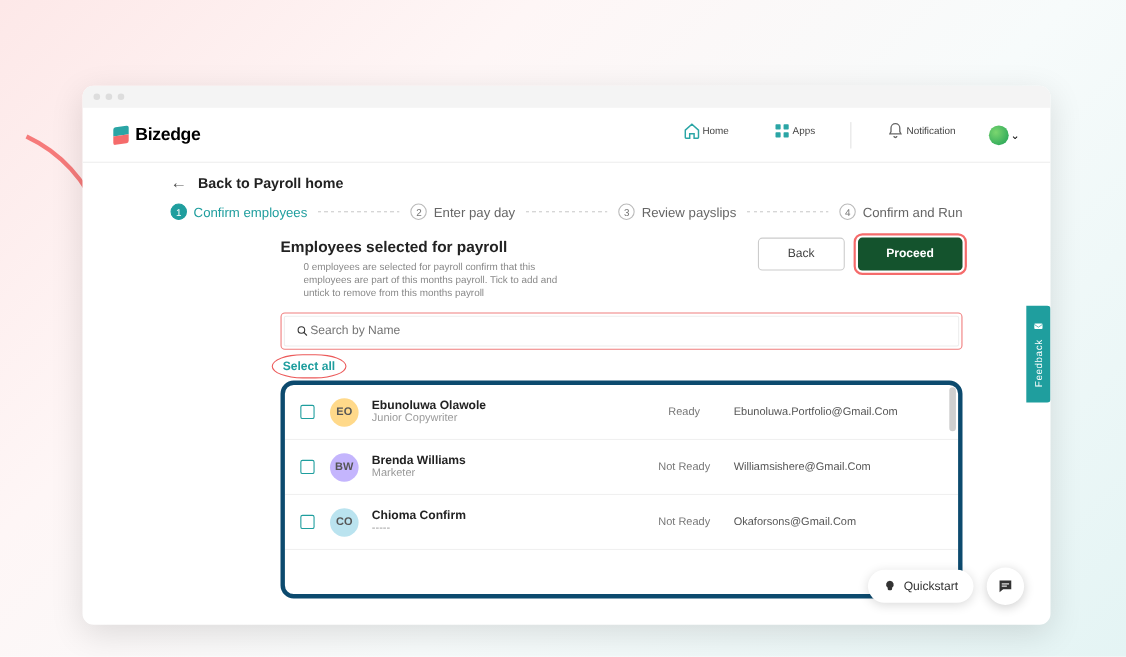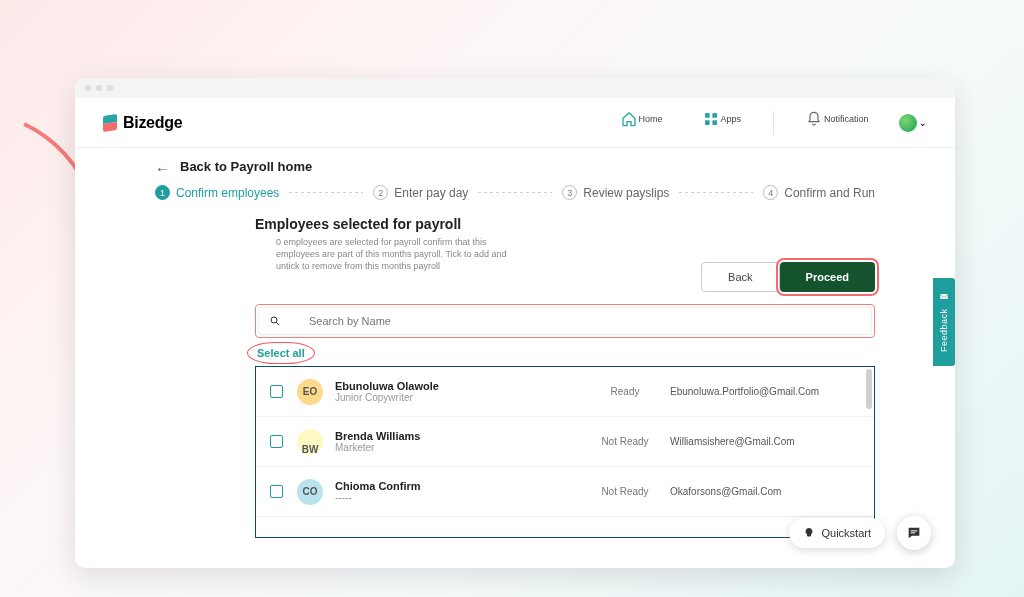--- a/index.html
+++ b/index.html
@@ -61,52 +61,52 @@
   .step.active .num { background:#1f9e9e; border-color:#1f9e9e; color:#fff; }
   .step.active .label { color:#1f9e9e; font-weight: 500; }
   .step-line { flex:1; height:1px; background: repeating-linear-gradient(to right, #ccc 0 3px, transparent 3px 6px); margin: 0 10px; }
 
   .main-area { padding-left: 100px; padding-right: 0; }
 
   .title-row { display:flex; align-items:flex-start; gap: 20px; margin-bottom: 12px; }
   .title-block { flex:1; max-width: 260px;}
   .title-block h2 { font-size: 14px; font-weight: 700; color: #222; margin-bottom: 4px;}
   .title-block p { font-size: 9px; color: #888; line-height: 1.35; margin-left: 21px;}
-  .btns { display:flex; margin-left: auto; margin-top: 46px;}
+  .btns { display:flex; gap: 12px; margin-left: auto;}
   .btn { height: 30px; padding: 0 26px; font-size: 11px; border-radius: 4px; display:flex; align-items:center; justify-content:center; cursor:pointer;}
   .btn-back { background:#fff; border:1px solid #ccc; color:#444;}
   .btn-proceed { background:#14532d; color:#fff; border:none; font-weight:700; outline: 2px solid #f56b6b; outline-offset: 2px;}
 
   .search-wrap {
     border: 1px solid #f07e7e; border-radius: 4px; padding: 2px; margin-bottom: 8px;
   }
   .search-inner {
     height: 28px; border: 1px solid #eee; border-radius: 2px;
-    display:flex; align-items:center; padding: 0 10px; gap: 28px;
+    display:flex; align-items:center; padding: 0 10px; gap: 1px;
   }
   .search-inner input { border:none; outline:none; flex:1; font-size: 11px; color:#888;}
   .search-inner svg { width: 12px; height:12px; }
 
   .select-all-wrap { margin-bottom: 6px; display:flex; }
   .select-all-label { color:#1f9e9e; font-size:11px; font-weight:600; position:relative; padding:1px 2px;}
   
   .select-all-ring {
     position:absolute; left:-8px; right:-8px; top:-4px; bottom:-4px;
     border: 1.5px solid #ec5a5a; border-radius: 50% / 60%; pointer-events:none;
   }
 
-  .list { border:1px solid #0c4a6e; border-radius:0; height: 172px; overflow:hidden; position:relative;}
+  .list { border:4px solid #0c4a6e; border-radius:12px; height: 198px; overflow:hidden; position:relative;}
   .list-scroll { position:absolute; right:2px; top:2px; bottom:2px; width:6px; }
   .list-thumb { position:absolute; top:0; right:0; width:6px; height:40px; background:#cfcfcf; border-radius:3px;}
   .row { display:flex; align-items:center; height:50px; padding:0 14px; border-bottom:1px solid #f0f0f0;}
   .row:last-child{border-bottom:none;}
   .chk { width:13px; height:13px; border:1.5px solid #1f9e9e; border-radius:2px; margin-right:14px;}
   .avatar { width:26px; height:26px; border-radius:50%; display:flex; align-items:center; justify-content:center; font-size:10px; font-weight:700; margin-right:12px; color:#555;}
   .av-eo { background:#ffd98a;}
-  .av-bw { background:#fef9c3;align-items:flex-end;}
+  .av-bw { background:#c4b5fd;}
   .av-co { background:#bae3ef;}
   .emp-info .name { font-size:11px; font-weight:700; color:#222;}
   .emp-info .role { font-size:10px; color:#999;}
   .status { width: 90px; text-align:center; font-size:10px; color:#777; margin-left:auto;}
   .email { width: 190px; font-size:10px; color:#555; text-align:left;}
 
   .feedback-tab {
     position:absolute; right:0; top: 200px; width:22px; height:88px;
     background:#1f9e9e; color:#fff; border-radius:3px 0 0 3px;
     writing-mode: vertical-rl; transform: rotate(180deg);

